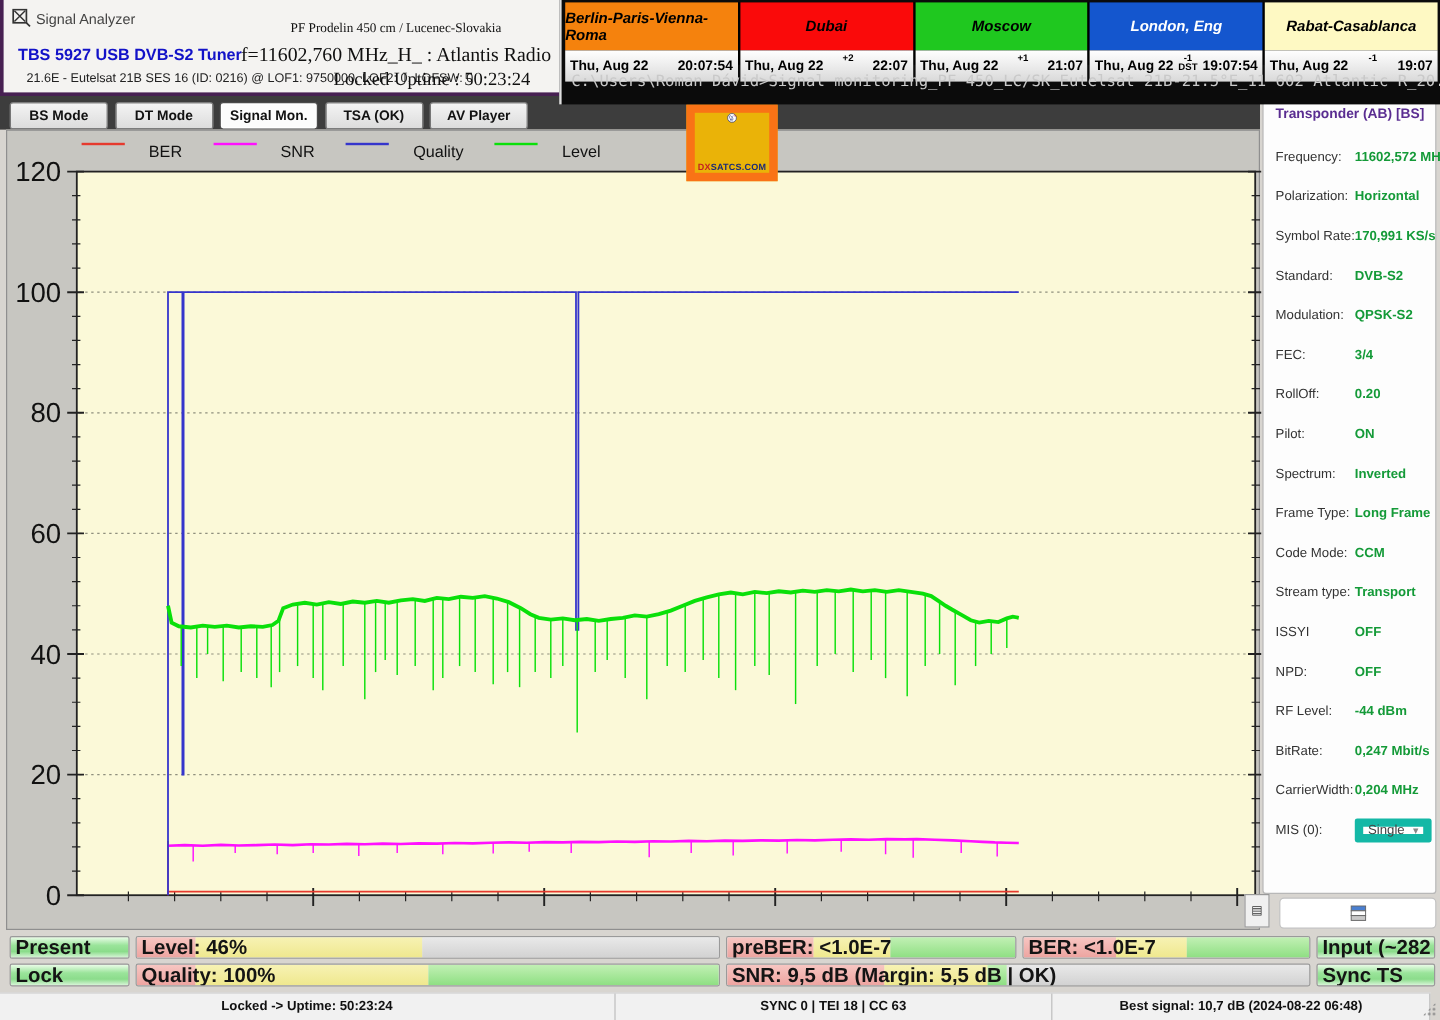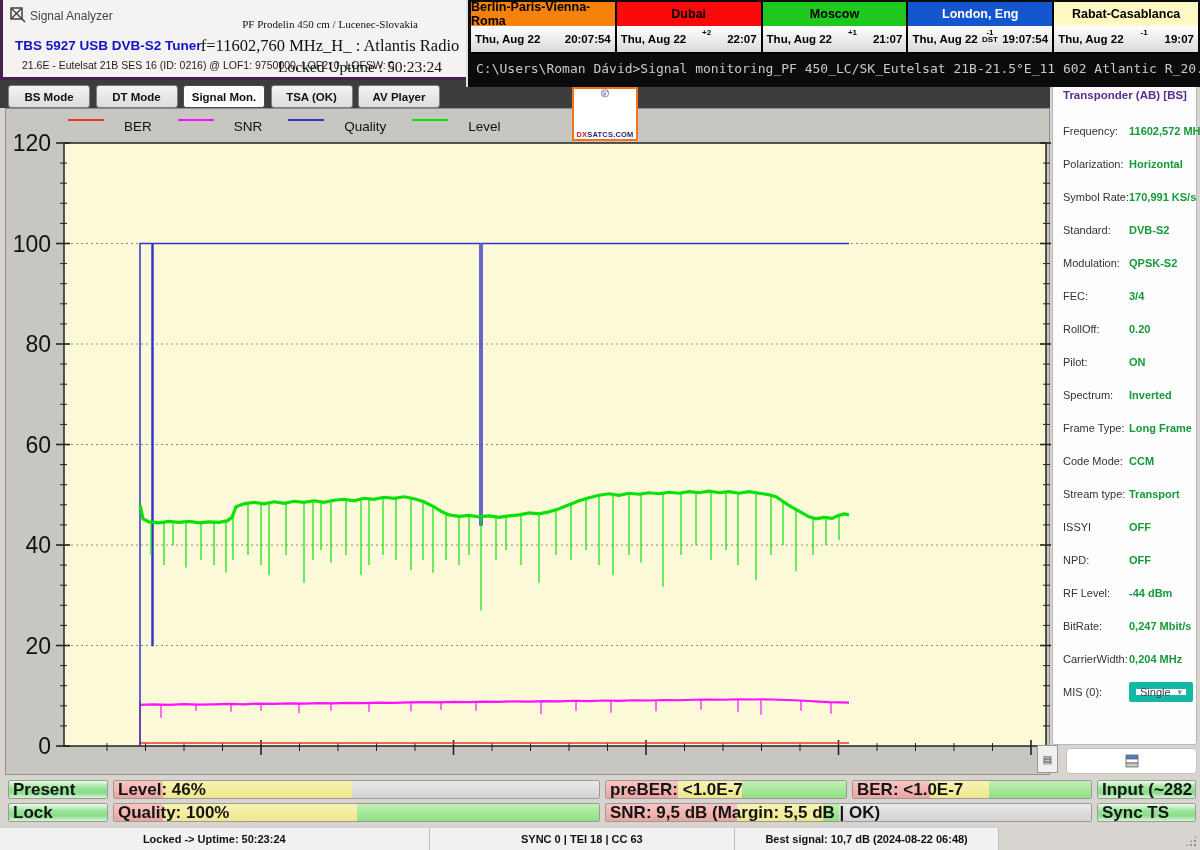--- a/index.html
+++ b/index.html
@@ -29,32 +29,32 @@
 
   
   #chart-panel{left:5px;top:108px;width:1045px;height:667px;background:#c7c6c1;border:1px solid #8f8f8f;box-sizing:border-box;}
   #legend{position:absolute;left:62px;top:7px;height:20px;display:flex;gap:26px;align-items:center;}
   .lg-item{display:flex;gap:20px;}
   .lg-line{width:36px;height:2.5px;display:inline-block;}
   .lg-text{font-size:13.5px;color:#111;}
   #plot{position:absolute;left:0;top:0;}
 
   
-  #logo{left:572px;top:87px;width:62px;height:50px;background:#ffffff;border:2px solid #f97316;
+  #logo{left:572px;top:87px;width:62px;height:50px;background:#eab308;border:7px solid #f97316;
         display:flex;flex-direction:column;align-items:center;z-index:5;gap:32px;}
   #logo-text{font-size:7.5px;font-weight:bold;letter-spacing:.2px;line-height:9px;}
   #logo-text .dx{color:#c42222;} #logo-text .rest{color:#1b2a78;}
 
   
   #console{left:466px;top:0;width:734px;height:87px;background:#0b0b0b;z-index:30;border-left:2px solid #dfdfdf;box-sizing:border-box;}
   #clocks{position:absolute;left:3px;top:2px;width:727px;height:52px;background:#000;
           display:grid;grid-template-columns:repeat(5,1fr);gap:2px;}
   .clock{display:flex;flex-direction:column;}
-  .c-head{height:24px;display:flex;align-items:center;justify-content:center;
-          font-size:12.5px;font-weight:bold;}
+  .c-head{height:40px;display:flex;align-items:center;justify-content:center;
+          font-size:12.5px;font-weight:bold;font-style:italic;}
   .c-time{height:26px;background:linear-gradient(#ffffff,#d9d9d9);display:flex;align-items:center;
           justify-content:space-between;padding:0 4px;font-size:11.5px;font-weight:bold;color:#000;}
   .c-off{font-size:8px;font-weight:bold;line-height:7px;text-align:center;align-self:flex-start;margin-top:3px;}
   #prompt{position:absolute;left:8px;top:61px;font-family:"DejaVu Sans Mono","Liberation Mono",monospace;
           font-size:13px;color:#c9c9c9;white-space:nowrap;}
 
   
   #sidebar{left:1052px;top:84px;width:145px;height:661px;background:#fdfdfd;border:1px solid #b8b8b8;
            border-radius:3px;box-sizing:border-box;z-index:2;}
   #sidebar-header{position:absolute;left:10px;top:4px;font-size:11.5px;font-weight:bold;color:#5a2d91;white-space:nowrap;}
@@ -77,21 +77,21 @@
   .bar .fill-seg{position:absolute;top:0;bottom:0;}
   .seg-pink{background:linear-gradient(#f7c6c2,#eda4a0);}
   .seg-yellow{background:linear-gradient(#f7f2b4,#efe88e);}
   .seg-green{background:linear-gradient(#c2f0b4,#8fdf83);}
   .seg-gray{background:linear-gradient(#e9e9e9,#d2d2d2);}
   .bar-green{background:linear-gradient(180deg,#eafce8 0%,#9ae49a 40%,#8bdc8b 70%,#d8f5d8 100%);}
   .bar .bl{position:absolute;left:4px;top:0;bottom:0;display:flex;align-items:center;
            font-size:17px;font-weight:bold;color:#141414;white-space:nowrap;}
 
   
-  #statusbar{left:0;top:827px;width:999px;height:23px;background:#f1f1f1;border-top:1px solid #cfcfcf;
+  #statusbar{left:0;top:827px;width:1192px;height:23px;background:#f1f1f1;border-top:1px solid #cfcfcf;
              display:flex;box-sizing:border-box;}
   .st-sec{height:100%;display:flex;align-items:center;justify-content:center;
           font-size:11px;font-weight:600;color:#111;border-right:1px solid #bdbdbd;}
   #grip{right:3px;bottom:3px;width:12px;height:12px;
         background-image:radial-gradient(#8f8f8f 1px,transparent 1.2px);background-size:4px 4px;
         clip-path:polygon(100% 0,100% 100%,0 100%);}
 </style>
 </head>
 <body>
 

